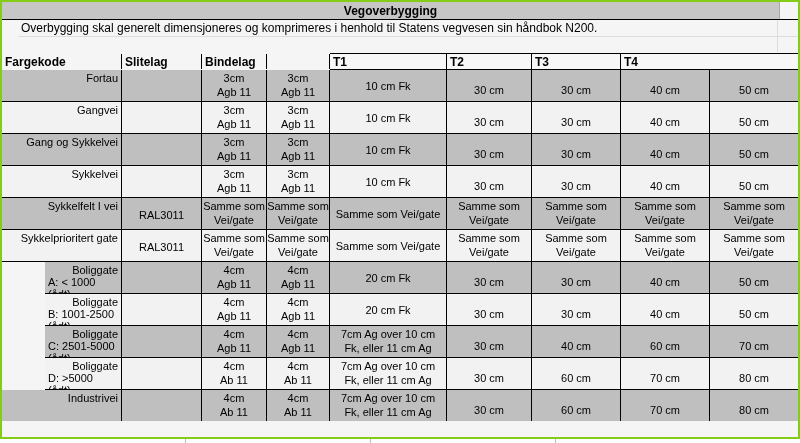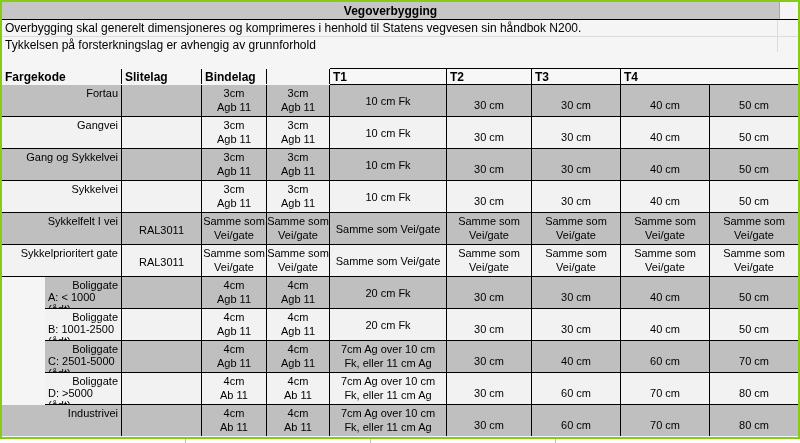--- a/index.html
+++ b/index.html
@@ -11,21 +11,21 @@
 
   
   .title-row{height:18px;display:flex;border-bottom:1px solid #000;}
   .title-cell{flex:1;background:#c6c6c6;display:flex;align-items:center;justify-content:center;
               font-weight:bold;font-size:12px;}
   .title-spacer{width:19px;background:#f5f5f5;border-left:1px solid #a9a9a9;}
 
   
   .notes{position:relative;}
   .note1{height:17px;border-bottom:1px solid #dcdcdc;display:flex;align-items:center;
-         padding-left:3px;font-size:12px;}
+         padding-left:3px;font-size:12px;margin-left:16px;}
   .note2{height:15px;display:flex;align-items:center;padding-left:3px;font-size:12px;}
   .note-vline{position:absolute;left:775px;top:0;width:1px;height:32px;background:#dcdcdc;}
 
   
   .headerA{height:16px;display:grid;grid-template-columns:328px 117px 351px;}
   .hA-blank{background:#f5f5f5;}
   .hA-bare{border-top:1px solid #000;border-left:1px solid #000;background:#737373;
            display:flex;align-items:center;padding-left:3px;font-weight:bold;font-size:12px;margin-top:39px;}
   .hA-forst{border-top:1px solid #000;border-left:1px solid #000;background:#f7f7f7;
             display:flex;align-items:center;justify-content:center;font-weight:bold;font-size:12px;}
@@ -66,21 +66,20 @@
 <div class="sheet">
   <div class="tablewrap">
 
     <div class="title-row">
       <div class="title-cell">Vegoverbygging</div>
       <div class="title-spacer"></div>
     </div>
 
     <div class="notes">
       <div class="note1">Overbygging skal generelt dimensjoneres og komprimeres i henhold til Statens vegvesen sin håndbok N200.</div>
-      <div class="note2">Tykkelsen på forsterkningslag er avhengig av grunnforhold</div>
       <div class="note-vline"></div>
     </div>
 
     <div class="headerA">
       <div class="hA-blank"></div>
       <div class="hA-bare">Bærelag</div>
     </div>
 
     <div class="headerB">
       <div class="hB-cell">Fargekode</div>

